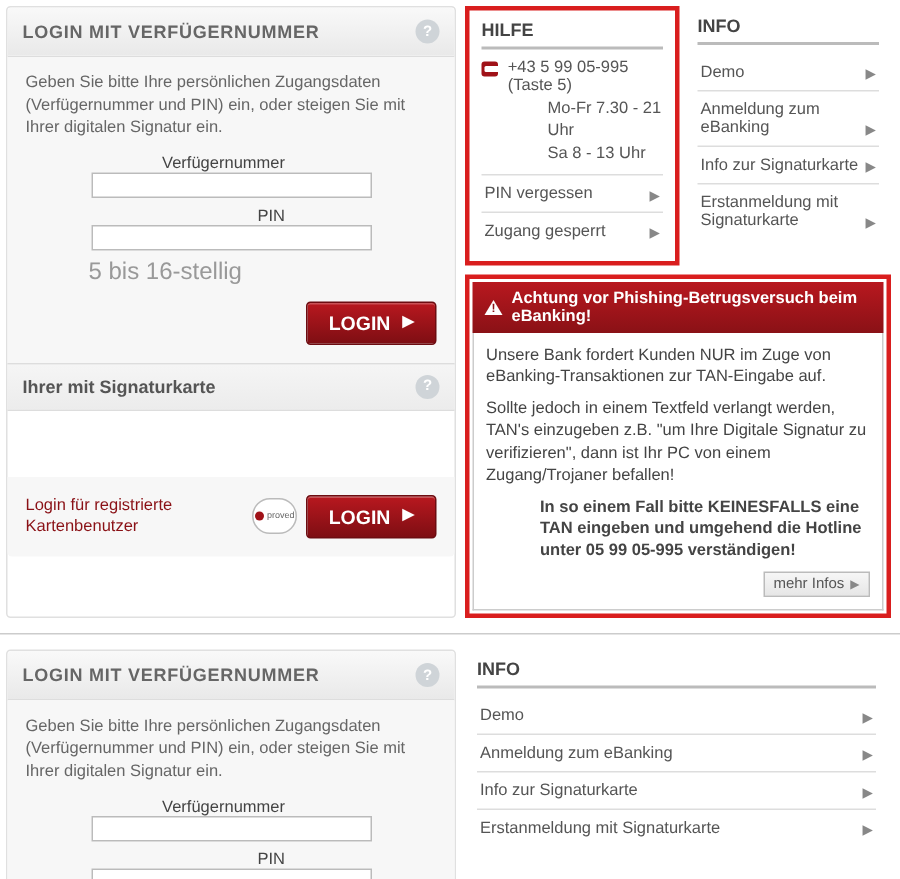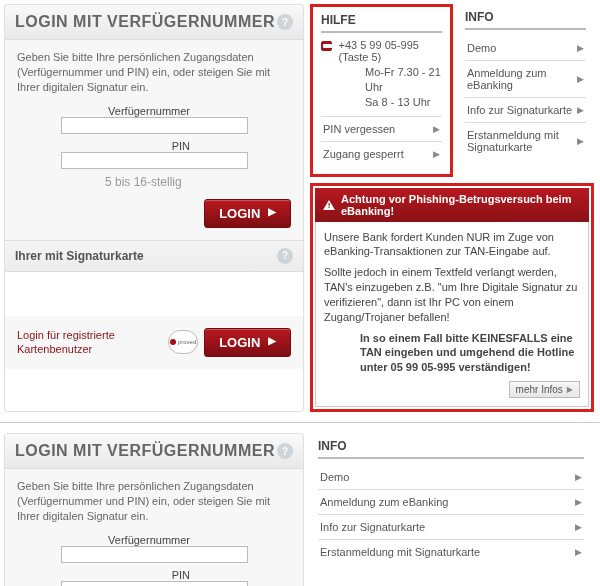--- a/index.html
+++ b/index.html
@@ -6,29 +6,29 @@
   body { font-family: Arial, Helvetica, sans-serif; font-size: 11px; color: #333; background: #fff; width: 600px; }
   .block { display: flex; align-items: stretch; }
   .block.first { border-bottom: 1px solid #ccc; padding-bottom: 6px; margin-bottom: 6px; }
 
   
   .login-panel { width: 300px; border: 1px solid #e0e0e0; border-radius: 3px; margin: 4px; }
   .login-head { display: flex; align-items: center; justify-content: space-between;
     padding: 8px 10px; border-bottom: 1px solid #ddd;
     background: linear-gradient(#f9f9f9,#e9e9e9);
     border-radius: 3px 3px 0 0; }
-  .login-head h2 { font-size: 16px; font-weight: bold; color: #666; letter-spacing: .5px; }
+  .login-head h2 { font-size: 12px; font-weight: bold; color: #666; letter-spacing: .5px; }
   .help-icon { width: 16px; height: 16px; border-radius: 50%; background: #cfd4d8;
     display: flex; align-items: center; justify-content: center; color: #fff; font-size: 10px; font-weight: bold;}
   .login-body { padding: 10px 12px 12px 12px; background: #f7f7f7; }
   .intro { color: #666; margin-bottom: 10px; line-height: 1.35; }
   .field { display: flex; align-items: center; margin: 6px 0; flex-direction: column; }
   .field label { width: 92px; text-align: right; padding-right: 10px; color: #444; }
   .field input { flex: 1; height: 20px; border: 1px solid #bbb; background: #fff; padding: 0 4px; }
-  .hint { margin-left: 88px; color: #999; font-size: 12px; }
+  .hint { margin-left: 42px; color: #999; font-size: 16px; }
   .btn-row { display: flex; justify-content: flex-end; margin-top: 10px; }
   .btn-login { background: linear-gradient(#b8181f,#7e0e13); color: #fff; border: 1px solid #6d0c11;
     border-radius: 3px; padding: 6px 14px; font-weight: bold; font-size: 13px; cursor: pointer;
     display: flex; align-items: flex-start; gap: 8px; box-shadow: inset 0 1px 0 rgba(255,255,255,.25); }
   .btn-login .chev { font-size: 10px; }
   .sig-head { display: flex; align-items: center; justify-content: space-between;
     padding: 7px 10px; border-top: 1px solid #ddd; border-bottom: 1px solid #ddd;
     background: linear-gradient(#f5f5f5,#ececec); }
   .sig-head h3 { font-size: 12px; font-weight: bold; color: #555; }
   .sig-body { padding: 12px; display: flex; align-items: center; justify-content: space-between; background:#f7f7f7; border-radius:0 0 3px 3px;margin-top:44px;}
@@ -42,21 +42,21 @@
   
   .right { flex: 1; padding: 4px 6px 4px 2px; display: flex; flex-direction: column; gap: 0; }
   .top-boxes { display: flex; gap: 0; }
   .panel { flex: 1; padding: 6px 8px 8px 8px; }
   .panel h2 { font-size: 12px; font-weight: bold; color: #444; border-bottom: 2px solid #bbb; padding-bottom: 4px; margin-bottom: 6px; }
   .hilfe-panel { border: 3px solid #d91e1e; margin-right: 4px; }
   .hilfe-phone { display: flex; align-items: flex-start; gap: 6px; color: #555; margin: 6px 0 2px 0; }
   .phone-icon { width: 14px; height: 10px; background: #a01218; border-radius: 2px; margin-top: 2px; position: relative;}
   .phone-icon::after { content:""; position:absolute; top:3px; left:2px; width:10px; height:4px; background:#fff; border-radius:1px;}
   .hilfe-hours { color: #555; margin-left: 20px; line-height: 1.35; padding-left: 24px; }
-  .link-row { display: flex; align-items: center; justify-content: space-between;
+  .link-row { display: flex; align-items: flex-end; justify-content: space-between;
     border-top: 1px solid #ddd; padding: 6px 2px; color: #555; cursor: pointer; }
   .link-row .chev { color: #888; font-size: 9px; }
   .info-panel .link-row:first-of-type { border-top: none; }
 
   
   .warn-wrap { border: 3px solid #d91e1e; margin-top: 6px; padding: 2px; }
   .warn-head { background: linear-gradient(#b8181f,#8a1116); color: #fff; font-weight: bold;
     padding: 5px 8px; display: flex; align-items: center; gap: 6px; font-size: 11px;}
   .warn-head .tri { width: 0; height: 0; border-left: 6px solid transparent; border-right: 6px solid transparent;
     border-bottom: 10px solid #fff; position: relative;}

